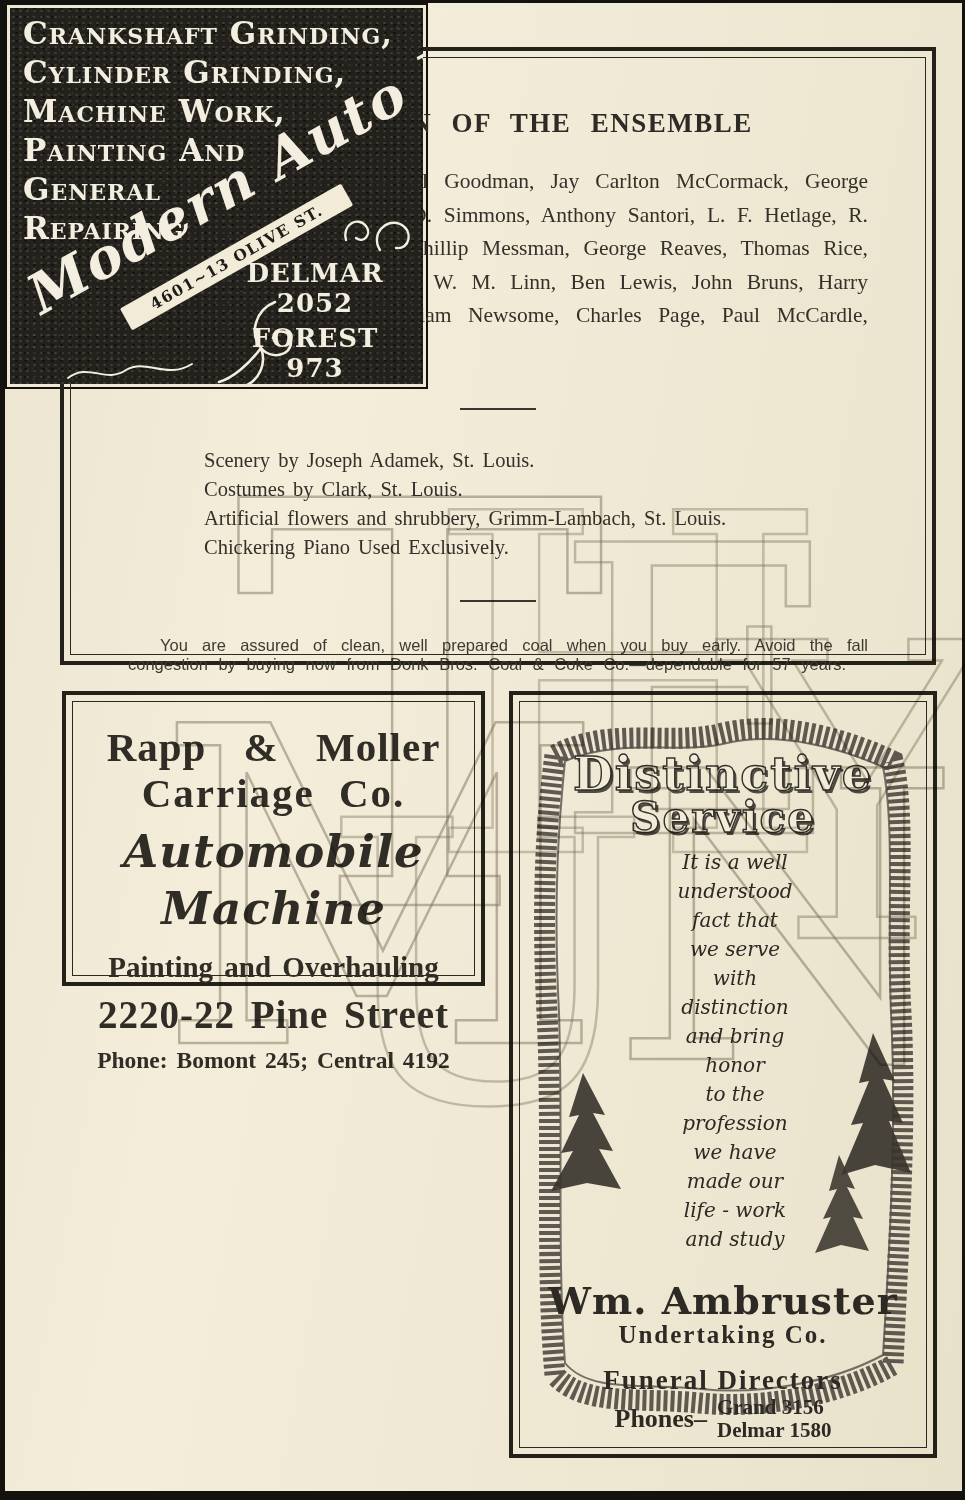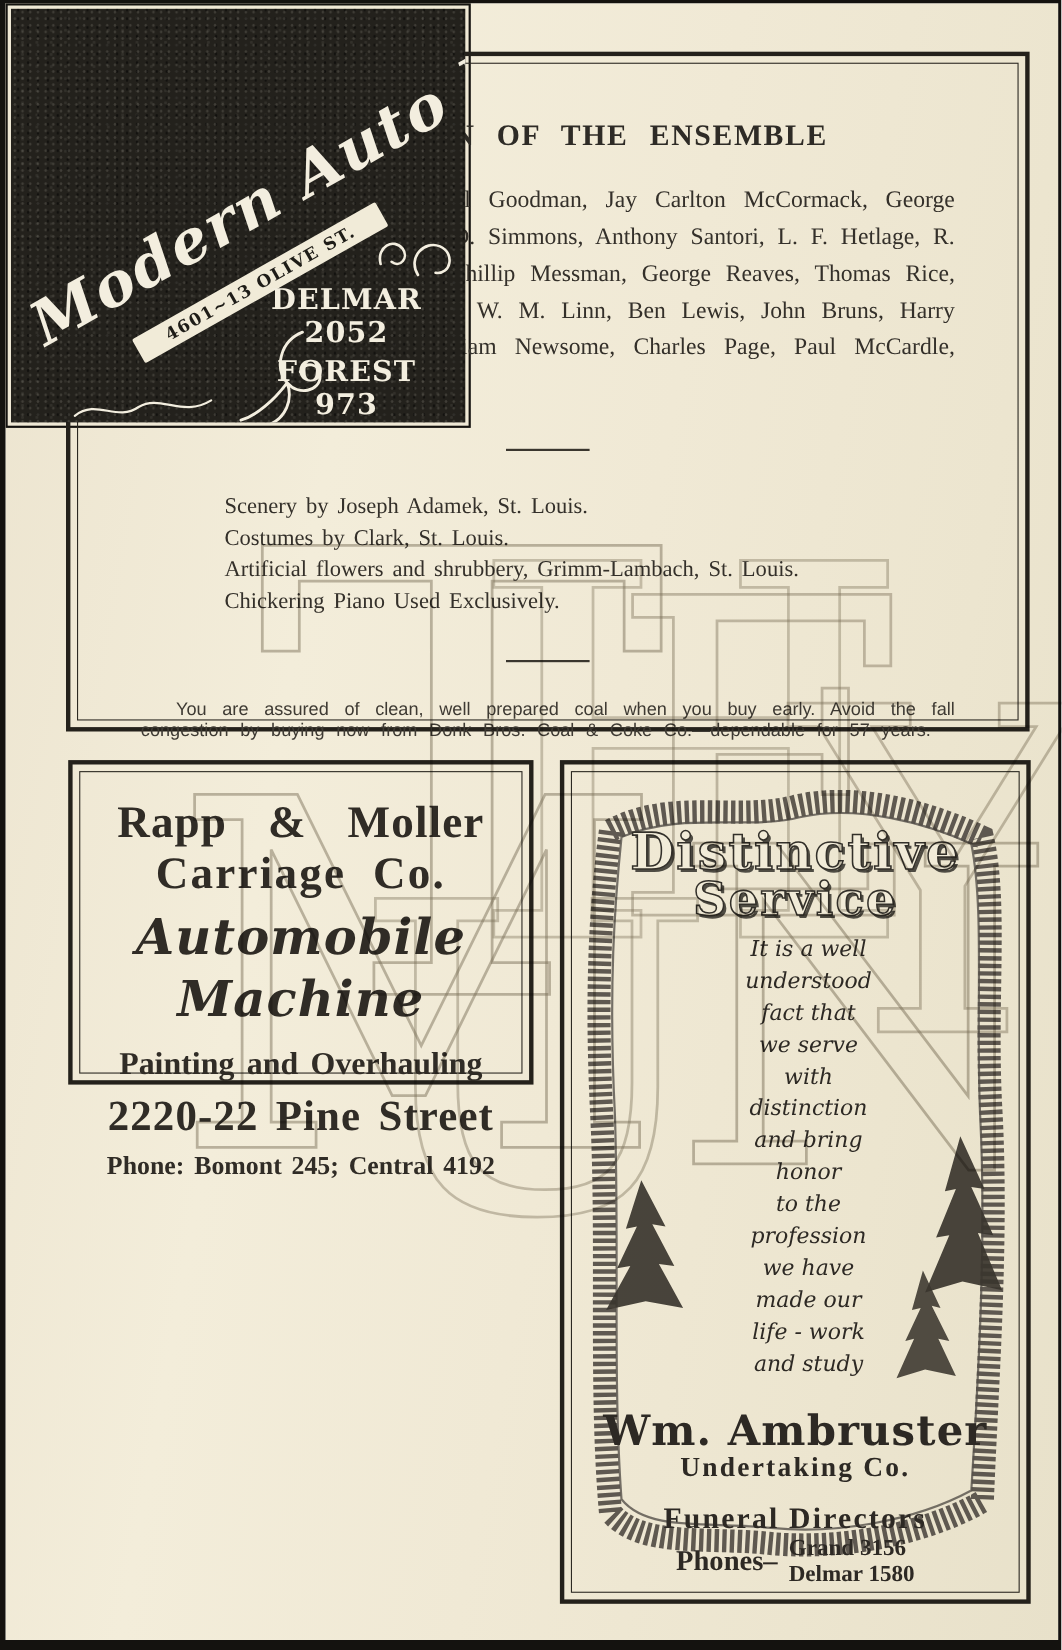--- a/index.html
+++ b/index.html
@@ -123,20 +123,28 @@
       <div class="rapp-prod rapp-prod1">Automobile</div>
       <div class="rapp-prod rapp-prod2">Machine</div>
       <div class="rapp-serv">Painting and Overhauling</div>
       <div class="rapp-addr">2220-22 Pine Street</div>
       <div class="rapp-phone">Phone: Bomont 245; Central 4192</div>
     </div>
   </div>
 
   <div id="box-modern">
     <div class="modern-field">
+      <div class="svc-lines">
+        <div>Crankshaft Grinding,</div>
+        <div>Cylinder Grinding,</div>
+        <div>Machine Work,</div>
+        <div>Painting and</div>
+        <div>General</div>
+        <div>Repairing</div>
+      </div>
       <div class="script">Modern Auto Repair Co</div>
       <div class="ribbon">4601~13 OLIVE ST.</div>
 
       <svg class="flourish" style="left:330px;top:192px;" width="80" height="60" viewBox="0 0 80 60">
         <path d="M6,40 C2,24 18,16 26,26 C32,34 24,44 16,38 M40,50 C30,34 46,18 60,24 C74,30 70,50 56,48" stroke="#f3eedf" stroke-width="2.4" fill="none" stroke-linecap="round"></path>
       </svg>
       <svg class="flourish" style="left:205px;top:292px;" width="90" height="88" viewBox="0 0 90 88">
         <path d="M60,2 C40,10 34,34 46,48 C56,60 76,56 76,42 C76,30 62,28 58,38 M46,48 C34,64 18,78 4,82 M46,48 C52,64 44,80 30,86" stroke="#f3eedf" stroke-width="2.6" fill="none" stroke-linecap="round"></path>
       </svg>
       <svg class="flourish" style="left:56px;top:348px;" width="130" height="30" viewBox="0 0 130 30">

